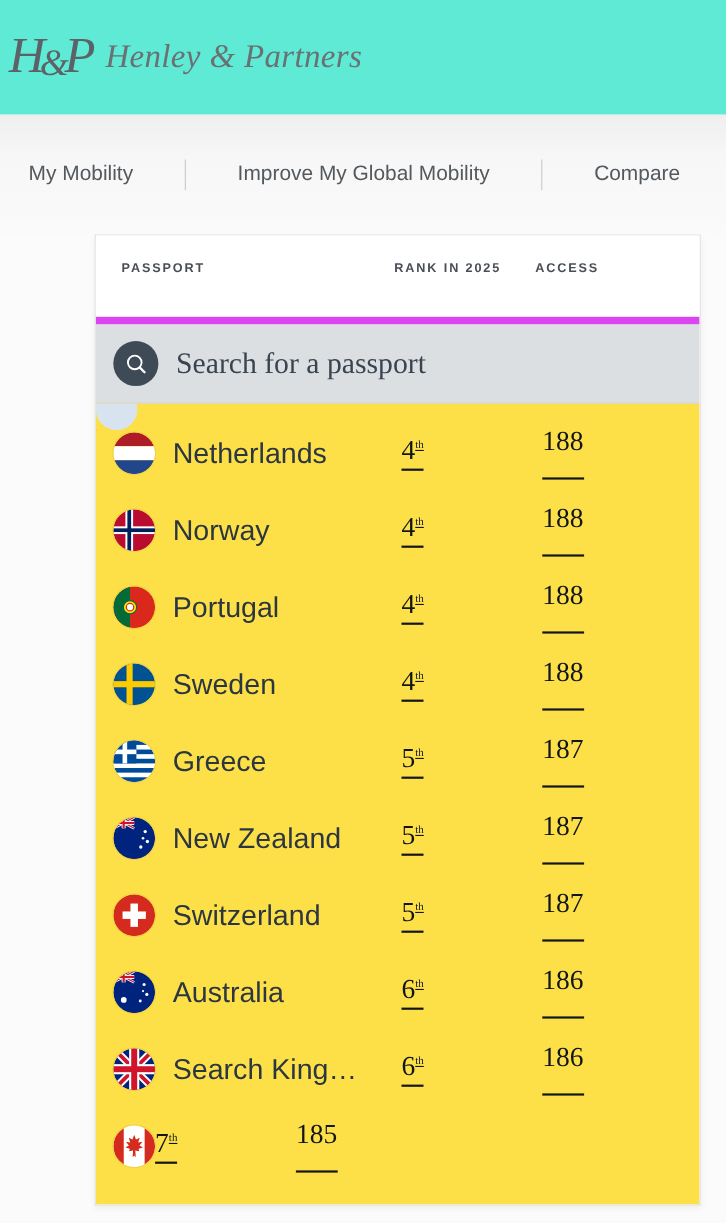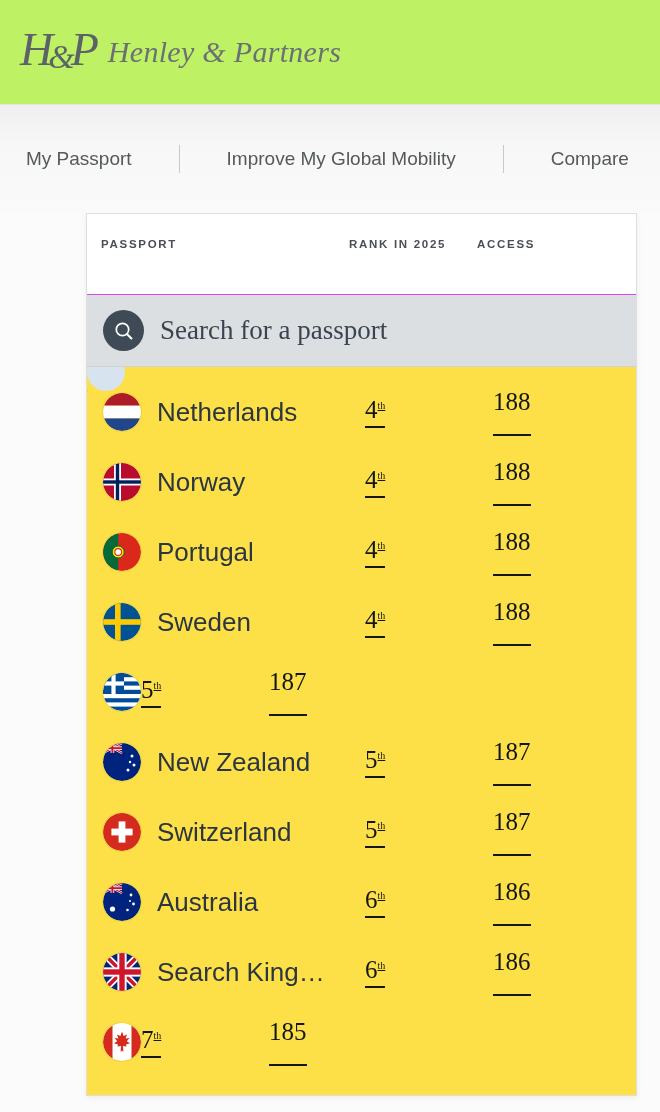--- a/index.html
+++ b/index.html
@@ -15,24 +15,24 @@
     background: #fbfbfb;
     position: relative;
   }
 
   
   .site-header {
     position: absolute;
     top: 0; left: 0;
     width: 660px;
     height: 104px;
-    background: #bef264;
-    display: flex;
-    align-items: center;
-    padding-left: 20px;
+    background: #5eead4;
+    display: flex;
+    align-items: center;
+    padding-left: 8px;
     z-index: 30;
   }
 
   .logo-link {
     display: flex;
     align-items: center;
     gap: 14px;
     text-decoration: none;
   }
 
@@ -114,21 +114,22 @@
     z-index: 10;
   }
 
   
   .table-head {
     height: 81px;
     display: flex;
     align-items: flex-start;
     padding-top: 22px;
     background: #fff;
-    border-bottom: 1px solid #d946ef;
+    border-bottom: 7px solid #d946ef;
+    justify-content: center;
   }
 
   .th {
     font-size: 11.5px;
     font-weight: 700;
     letter-spacing: 1.7px;
     color: #4a4f55;
     line-height: 16px;
   }
   .th-passport { width: 262px; padding-left: 14px; }
@@ -255,21 +256,21 @@
 
 <header class="site-header">
   <a class="logo-link" href="#">
     <span class="logo-monogram">H<span class="amp">&amp;</span>P</span>
     <span class="logo-wordmark">Henley &amp; Partners</span>
   </a>
 </header>
 
 <nav class="nav-bar">
   <div class="nav-items">
-    <span class="nav-item">My Passport</span>
+    <span class="nav-item">My Mobility</span>
     <span class="nav-sep"></span>
     <span class="nav-item">Improve My Global Mobility</span>
     <span class="nav-sep"></span>
     <span class="nav-item">Compare</span>
   </div>
 </nav>
 
 <section class="passport-card">
 
   <div class="table-head">
@@ -397,20 +398,21 @@
                 <rect y="8.4" width="38" height="4.2" fill="#004c98"></rect>
             <rect y="16.8" width="38" height="4.2" fill="#004c98"></rect>
                 <rect y="25.2" width="38" height="4.2" fill="#004c98"></rect>
             <rect y="33.6" width="38" height="4.4" fill="#004c98"></rect>
             <rect x="0" y="0" width="21" height="21" fill="#004c98"></rect>
             <rect x="8.4" y="0" width="4.2" height="21" fill="#fff"></rect>
                 <rect x="0" y="8.4" width="21" height="4.2" fill="#fff"></rect>
               </g>
             </svg>
         </span>
+        <span class="country-name">Greece</span>
         <span class="rank-cell"><span class="rank-inner"><span>5</span><span class="rank-ord">th</span></span></span>
         <span class="access-cell"><span class="access-inner">187</span></span>
       </div>
 
       <div class="row">
         <span class="flag">
           <svg viewBox="0 0 38 38">
               <defs>
                 <clipPath id="c-nz">
                   <circle cx="19" cy="19" r="19"></circle>

